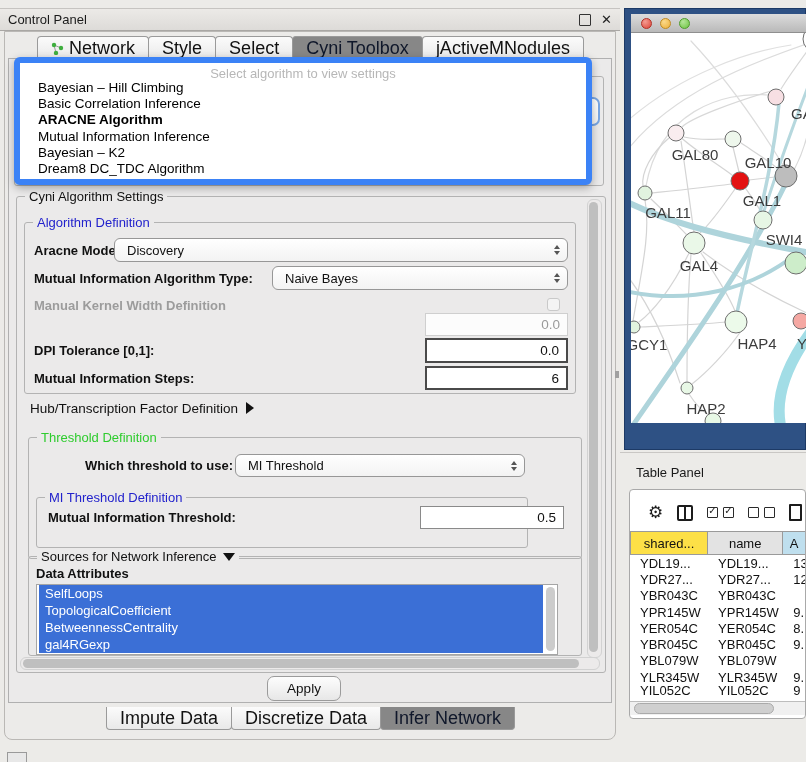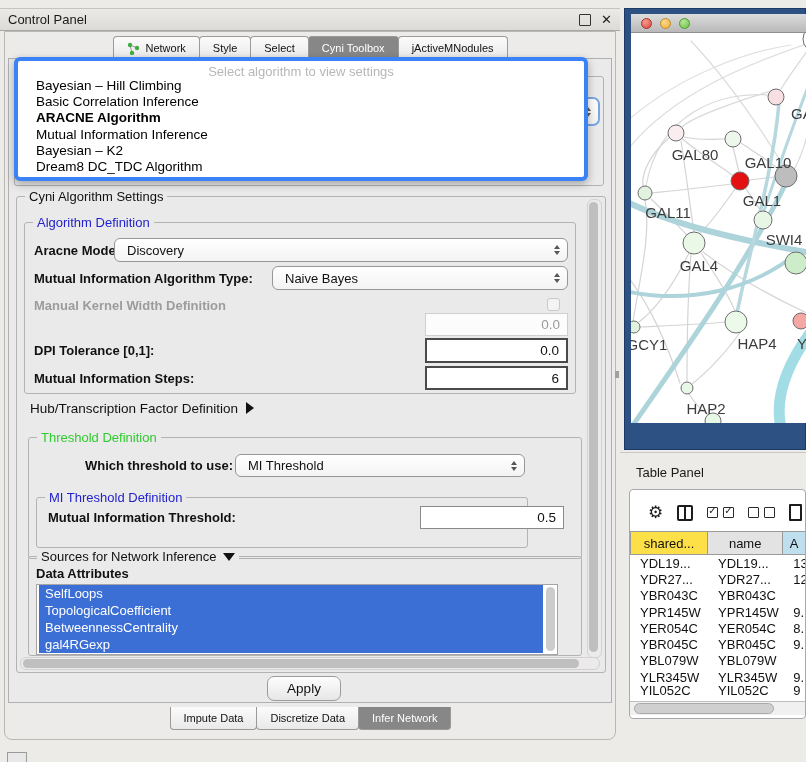--- a/index.html
+++ b/index.html
@@ -10,41 +10,41 @@
   .cp-titlebar{left:0;top:8px;width:620px;height:23px;background:linear-gradient(#eceae7,#dddbd8);
     border-top:1px solid #c6c4c1;border-bottom:1px solid #a9a7a4;display:flex;align-items:center;padding:0 8px;box-sizing:border-box;}
   .cp-title{font-size:13px;color:#1a1a1a;}
   .tb-icons{margin-left:auto;display:flex;align-items:center;gap:10px;}
   .float-ic{width:10px;height:10px;border:1.6px solid #333;border-radius:1px;}
   .close-ic{font-size:13px;font-weight:bold;color:#222;line-height:10px;}
   .cp-frame{left:4px;top:31px;width:612px;height:709px;background:#ecebe9;border:1px solid #bab8b5;border-radius:0 0 8px 8px;box-sizing:border-box;}
   
   .tabrow{display:flex;justify-content:center;align-items:flex-end;}
   .tab{height:22px;line-height:22px;padding:0 13px;background:linear-gradient(#fbfbfb,#e9e9e9);
-    border:1px solid #9a9a9a;border-bottom:none;border-radius:4px 4px 0 0;margin-right:-1px;font-size:11px;color:#111;display:flex;align-items:center;gap:5px;}
-  .tab.sel{background:#878787;color:#ffffff;}
+    border:1px solid #9a9a9a;border-bottom:none;border-radius:4px 4px 0 0;margin-right:-1px;font-size:18px;color:#111;display:flex;align-items:center;gap:5px;}
+  .tab.sel{background:#878787;color:#0f172a;}
   .content-panel{left:8px;top:58px;width:604px;height:645px;background:#ebeaea;border:1px solid #b0b0b0;box-sizing:border-box;}
   
   .group{border:1px solid #b3b3b3;border-radius:3px;box-sizing:border-box;}
   .gtitle{position:absolute;top:-8px;left:8px;background:#ebeaea;padding:0 4px;font-size:13px;}
   .blue{color:#2222cc;} .green{color:#2ecc2e;}
   .lbl{font-size:13px;font-weight:bold;color:#111;display:flex;align-items:center;}
   .lbl.dis{color:#9c9c9c;}
   .combo{background:linear-gradient(#ffffff,#f3f3f3);border:1px solid #979797;border-radius:6px;
     display:flex;align-items:center;padding:0 26px 0 12px;font-size:13px;box-sizing:border-box;}
   .stepper{position:absolute;right:7px;top:50%;transform:translateY(-50%);display:flex;flex-direction:column;align-items:center;gap:2px;}
   .stepper i{width:0;height:0;border-left:3.5px solid transparent;border-right:3.5px solid transparent;}
   .stepper i.up{border-bottom:4.5px solid #555;}
   .stepper i.dn{border-top:4.5px solid #555;}
   .field{background:#fff;border:1px solid #8a8a8a;box-sizing:border-box;display:flex;align-items:center;justify-content:flex-end;
     padding:0 7px;font-size:13.5px;}
   .field.strong{border:2px solid #4a4a4a;}
   .field.dis{border:1px solid #cfcfcf;background:#fcfcfc;color:#9a9a9a;}
   .checkbox{width:13px;height:13px;border:1px solid #c9c9c9;border-radius:3px;background:#f4f4f4;box-sizing:border-box;}
-  .popup{background:#fff;border:4px solid #3b82f6;border-radius:6px;box-shadow:0 3px 8px rgba(0,0,0,.3);z-index:50;}
+  .popup{background:#fff;border:6px solid #3b82f6;border-radius:6px;box-shadow:0 3px 8px rgba(0,0,0,.3);z-index:50;}
   .pop-hint{color:#b7b7b7;text-align:center;font-size:13px;}
   .pop-item{font-size:13.5px;color:#000;padding-left:18px;height:16.2px;line-height:16.2px;}
   .pop-item.bold{font-weight:bold;}
   .attr-list{background:#fff;border:1px solid #a5a5a5;box-sizing:border-box;overflow:hidden;}
   .attr-item{height:17px;line-height:17px;color:#fff;background:#3b6fd6;padding-left:6px;font-size:13px;margin:0 14px 0 2px;}
   .sb-v{background:#eceaea;border:1px solid #d2d2d2;border-radius:6px;}
   .sb-thumb{background:#bfbfbf;border-radius:6px;}
   .btn{background:linear-gradient(#fdfdfd,#e7e7e7);border:1px solid #9b9b9b;border-radius:7px;
     display:flex;align-items:center;justify-content:center;font-size:13.5px;}
   .arrow-right{display:inline-block;width:0;height:0;border-top:6px solid transparent;border-bottom:6px solid transparent;border-left:8px solid #111;margin-left:8px;}

